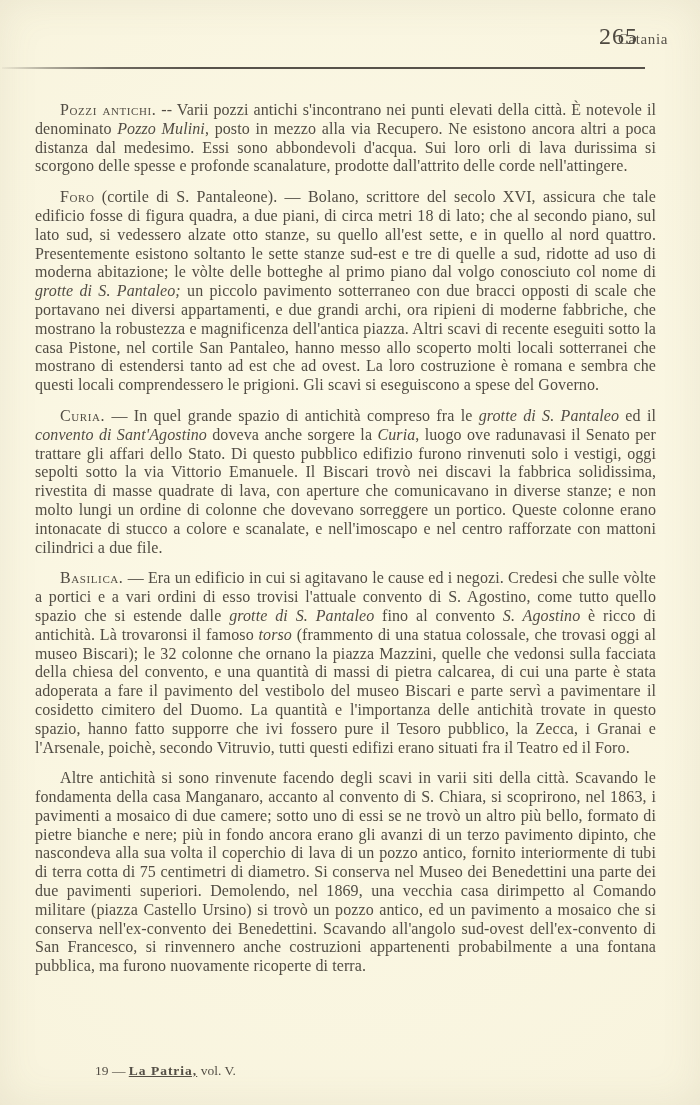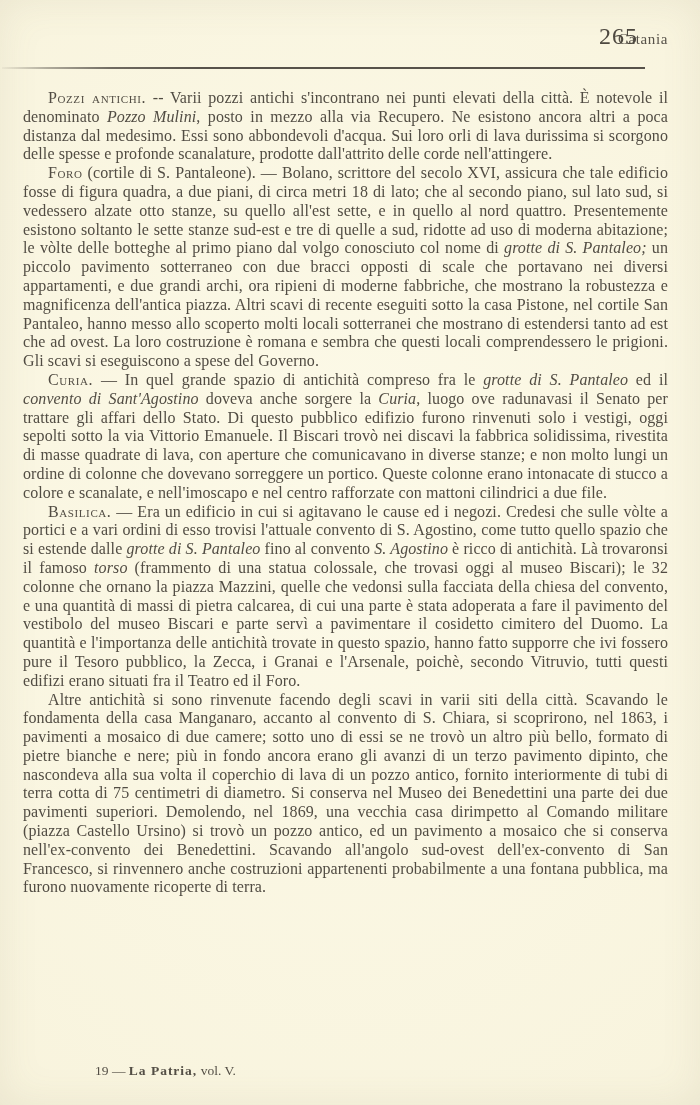--- a/index.html
+++ b/index.html
@@ -44,37 +44,38 @@
   .body-text {
     position: absolute;
     top: 89px; left: 23px;
     width: 645px;
     text-align: justify;
     font-size: 16px;
     line-height: 18.8px;
     letter-spacing: 0.1px;
   }
   .body-text p {
-    margin: 0;
+    margin: 12px;
     text-indent: 25px;
   }
   .sc {
     font-variant: small-caps;
     letter-spacing: 0.6px;
   }
   .it { font-style: italic; }
   .footer-signature {
     position: absolute;
     top: 1063px; left: 95px;
     font-size: 13.5px;
     color: #534e45;
   }
   .footer-signature .bold {
     font-weight: bold;
     letter-spacing: 1px;
+    text-decoration: underline;
   }
 </style>
 </head>
 <body>
 
 <div class="page">
 
   <span class="running-title">Catania</span>
   <span class="page-number">265</span>
   <div class="header-rule"></div>

